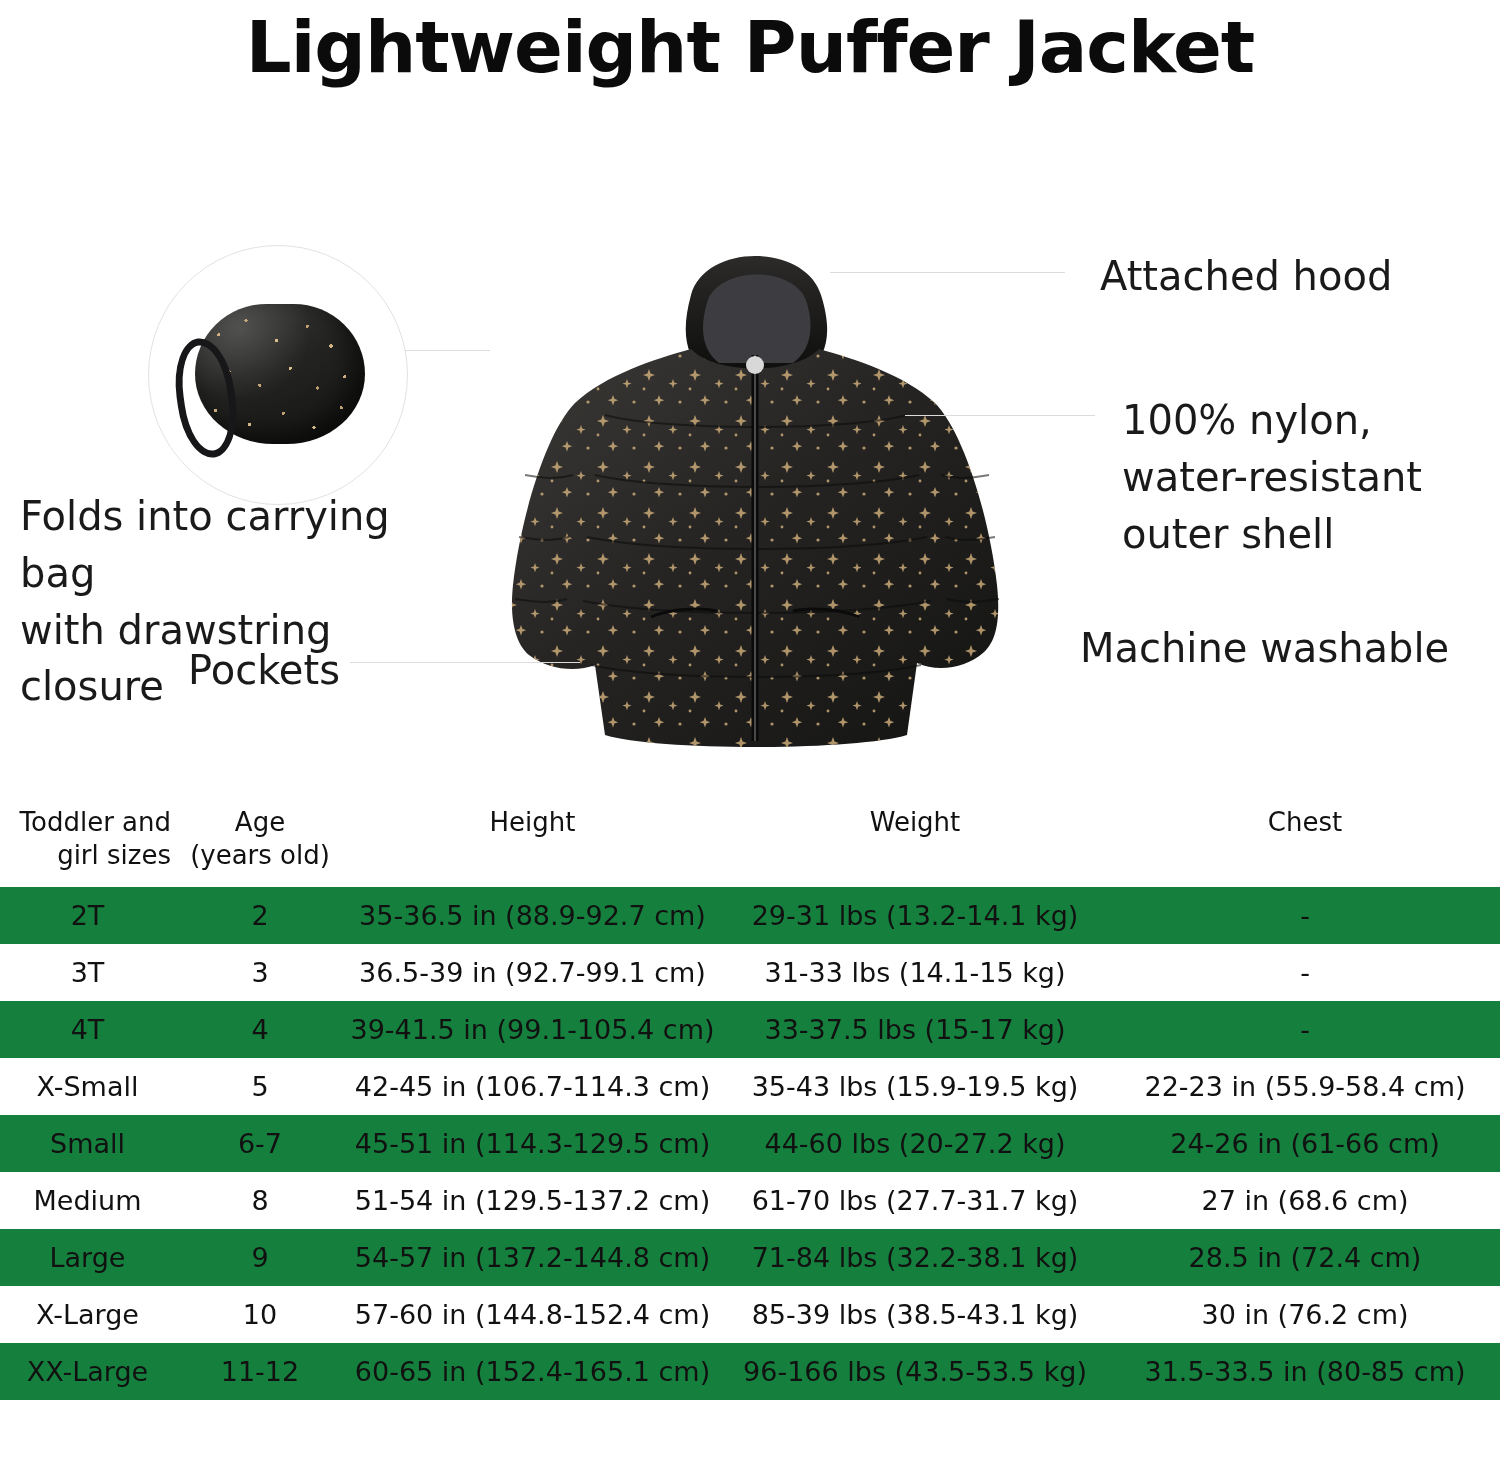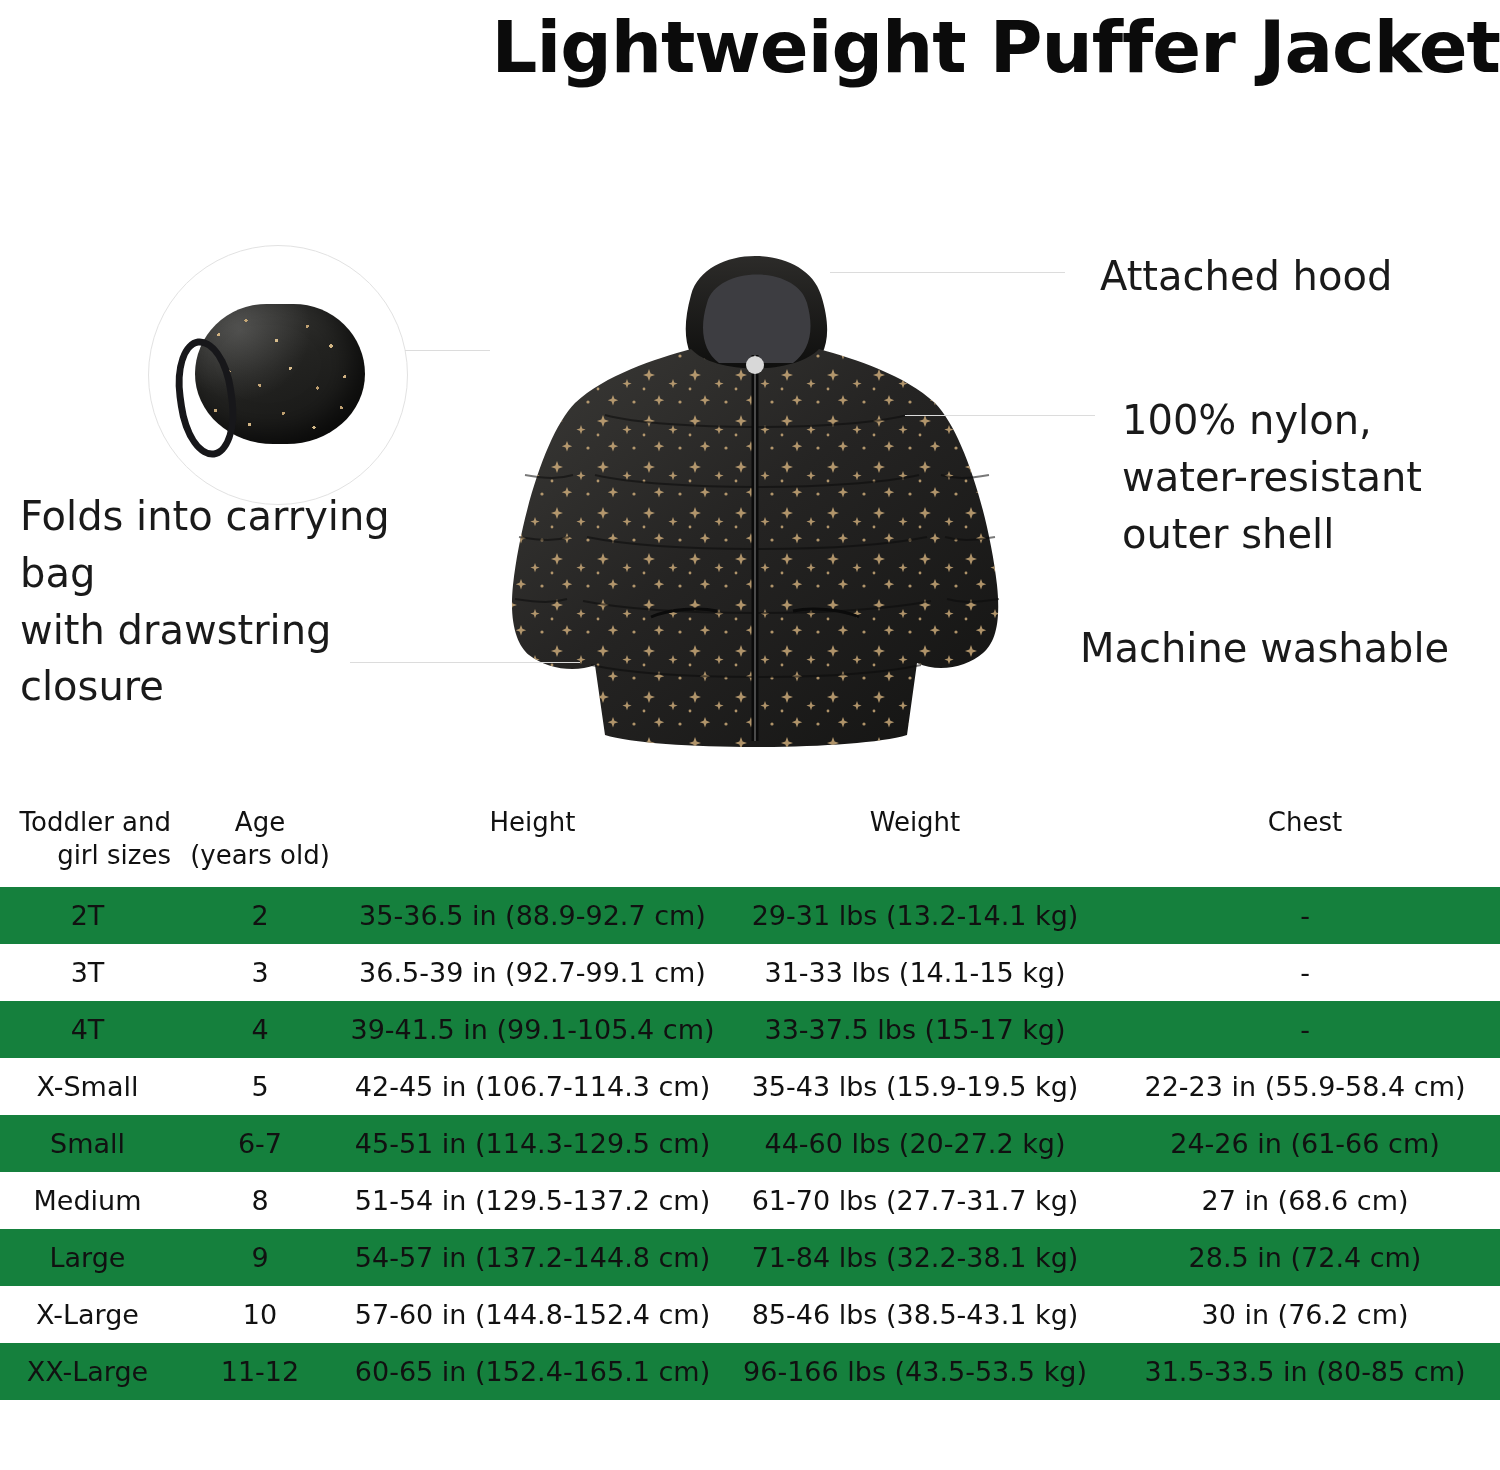--- a/index.html
+++ b/index.html
@@ -18,21 +18,21 @@
     height: 1470px;
     overflow: hidden;
   }
 
   
   .title {
     position: absolute;
     top: 6px;
     left: 0;
     width: 1500px;
-    text-align: right;
+    text-align: center;
     font-size: 72px;
     font-weight: bold;
     letter-spacing: -1px;
     color: #0b0b0b;
     line-height: 1.15;
   }
 
   
   .hero {
     position: absolute;
@@ -222,20 +222,21 @@
     <div class="callout-line" style="left:830px; top:102px; width:235px;"></div>
     <div class="callout-line" style="left:905px; top:245px; width:190px;"></div>
     <div class="callout-line" style="left:350px; top:492px; width:230px;"></div>
     <div class="callout-line" style="left:405px; top:180px; width:85px;"></div>
 
     <div class="label" style="left:1100px; top:78px;">Attached hood</div>
     <div class="label" style="left:1122px; top:222px;">100% nylon,
 water-resistant
 outer shell</div>
     <div class="label" style="left:1080px; top:450px;">Machine washable</div>
+    <div class="label label-left" style="left:60px; top:472px; width:280px;">Pockets</div>
     <div class="label label-left" style="left:20px; top:318px; width:450px; text-align:left;">Folds into carrying bag
 with drawstring closure</div>
   </div>
 
   <div class="table-wrap">
     <table>
       <colgroup>
         <col class="col-size-w">
           <col class="col-age-w">
           <col class="col-height-w">
@@ -300,21 +301,21 @@
           <td>Large</td>
           <td>9</td>
           <td>54-57 in (137.2-144.8 cm)</td>
           <td>71-84 lbs (32.2-38.1 kg)</td>
           <td>28.5 in (72.4 cm)</td>
         </tr>
         <tr>
           <td>X-Large</td>
           <td>10</td>
           <td>57-60 in (144.8-152.4 cm)</td>
-          <td>85-46 lbs (38.5-43.1 kg)</td>
+          <td>85-39 lbs (38.5-43.1 kg)</td>
           <td>30 in (76.2 cm)</td>
         </tr>
         <tr class="shaded">
           <td>XX-Large</td>
           <td>11-12</td>
           <td>60-65 in (152.4-165.1 cm)</td>
           <td>96-166 lbs (43.5-53.5 kg)</td>
           <td>31.5-33.5 in (80-85 cm)</td>
         </tr>
       </tbody>

